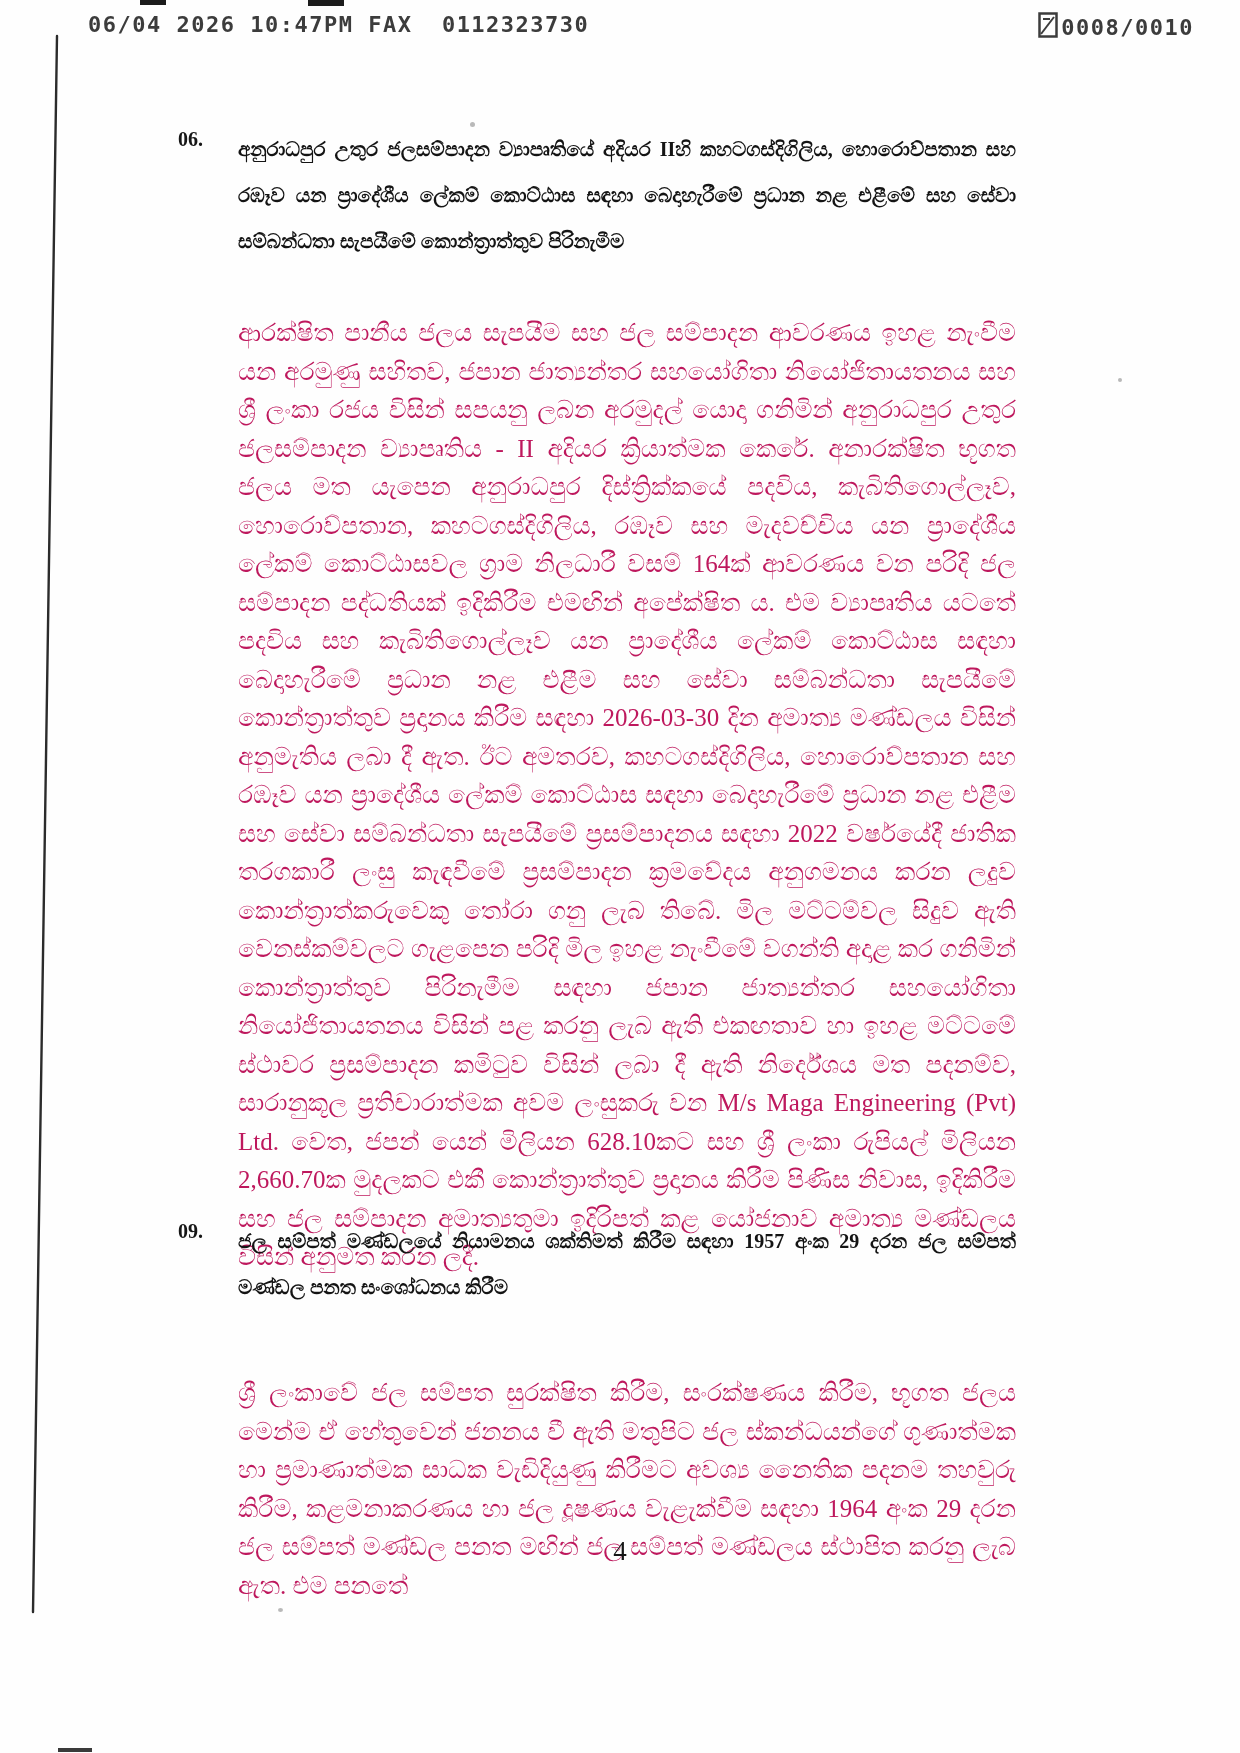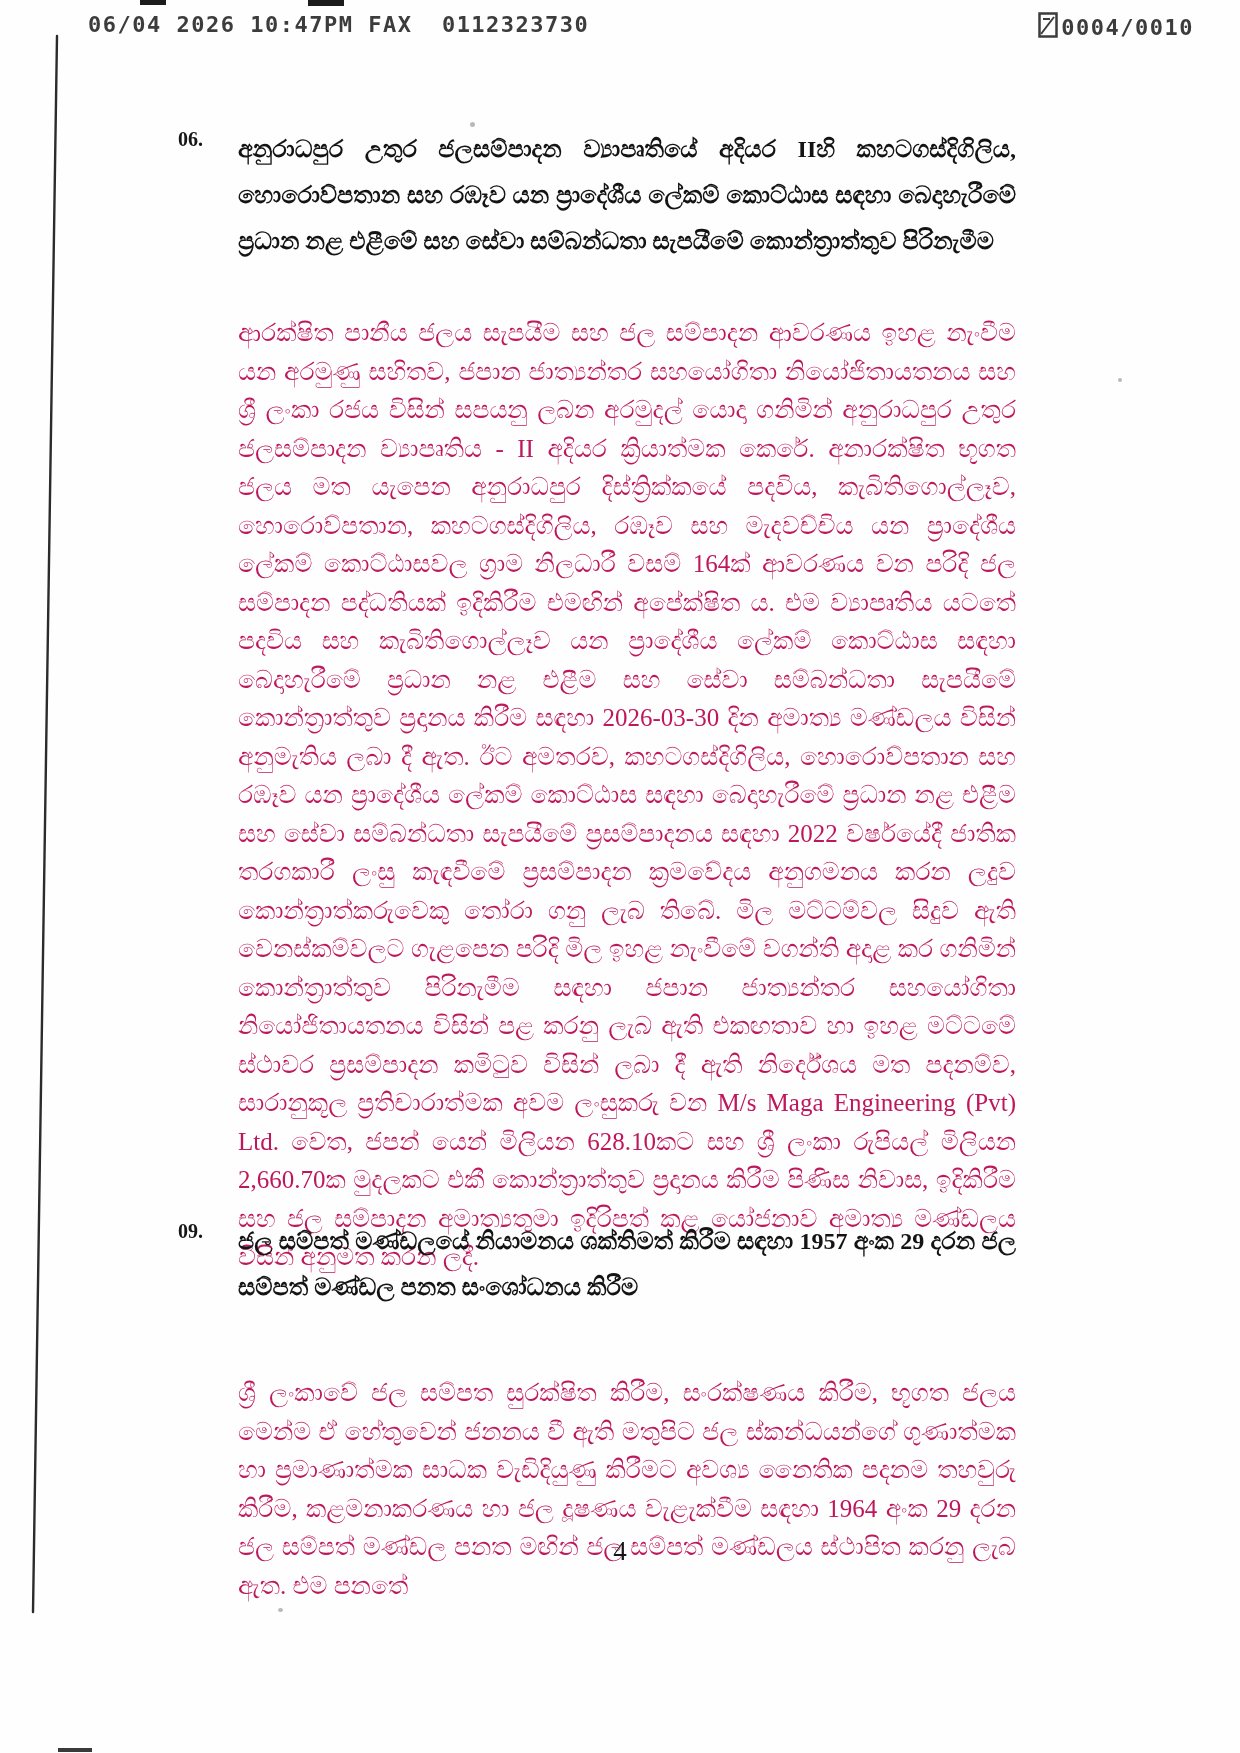--- a/index.html
+++ b/index.html
@@ -33,21 +33,21 @@
   .item-06 { top: 126px; }
   .item-07 { top: 1218px; }
   .item { display: flex; }
   .item-number {
     width: 60px; flex: 0 0 60px;
     font-size: 20px; font-weight: bold; color: #161616;
     padding-top: 2px;
   }
   .item-content { flex: 1; width: 778px; }
   .item-heading {
-    font-size: 24px; font-weight: bold; color: #141414;
+    font-size: 20px; font-weight: bold; color: #141414;
     line-height: 46px;
     text-align: justify;
     margin-bottom: 50px;
     font-family: Liberation Serif, serif;
   }
   .item-body {
     font-size: 25px; color: #be185d;
     line-height: 38.5px;
     text-align: justify;
   }
@@ -70,21 +70,21 @@
   <div class="fax-header">
     <span class="left">06/04 2026 10:47PM FAX  0112323730</span>
     <span class="fax-right">
       <span class="fax-page-icon">
         <svg width="20" height="26" viewBox="0 0 20 26">
           <rect x="1.5" y="1.5" width="17" height="23" fill="none" stroke="#3c3c3c" stroke-width="2.5"></rect>
           <line x1="3" y1="22" x2="16" y2="5" stroke="#3c3c3c" stroke-width="2"></line>
           <line x1="5" y1="7" x2="12" y2="7" stroke="#3c3c3c" stroke-width="2"></line>
         </svg>
       </span>
-      <span>0004/0010</span>
+      <span>0008/0010</span>
     </span>
   </div>
 
   <svg class="artifacts" width="1240" height="1753" viewBox="0 0 1240 1753">
     <line x1="57" y1="36" x2="33" y2="1612" stroke="#2b2b2b" stroke-width="2.4" stroke-linecap="round"></line>
     <rect x="140" y="0" width="26" height="5" fill="#1c1c1c"></rect>
     <rect x="308" y="0" width="36" height="6" fill="#1c1c1c"></rect>
     <rect x="58" y="1748" width="34" height="4" fill="#3a3a3a"></rect>
   </svg>
   <div class="speck" style="left:470px; top:122px; width:5px; height:5px;"></div>

